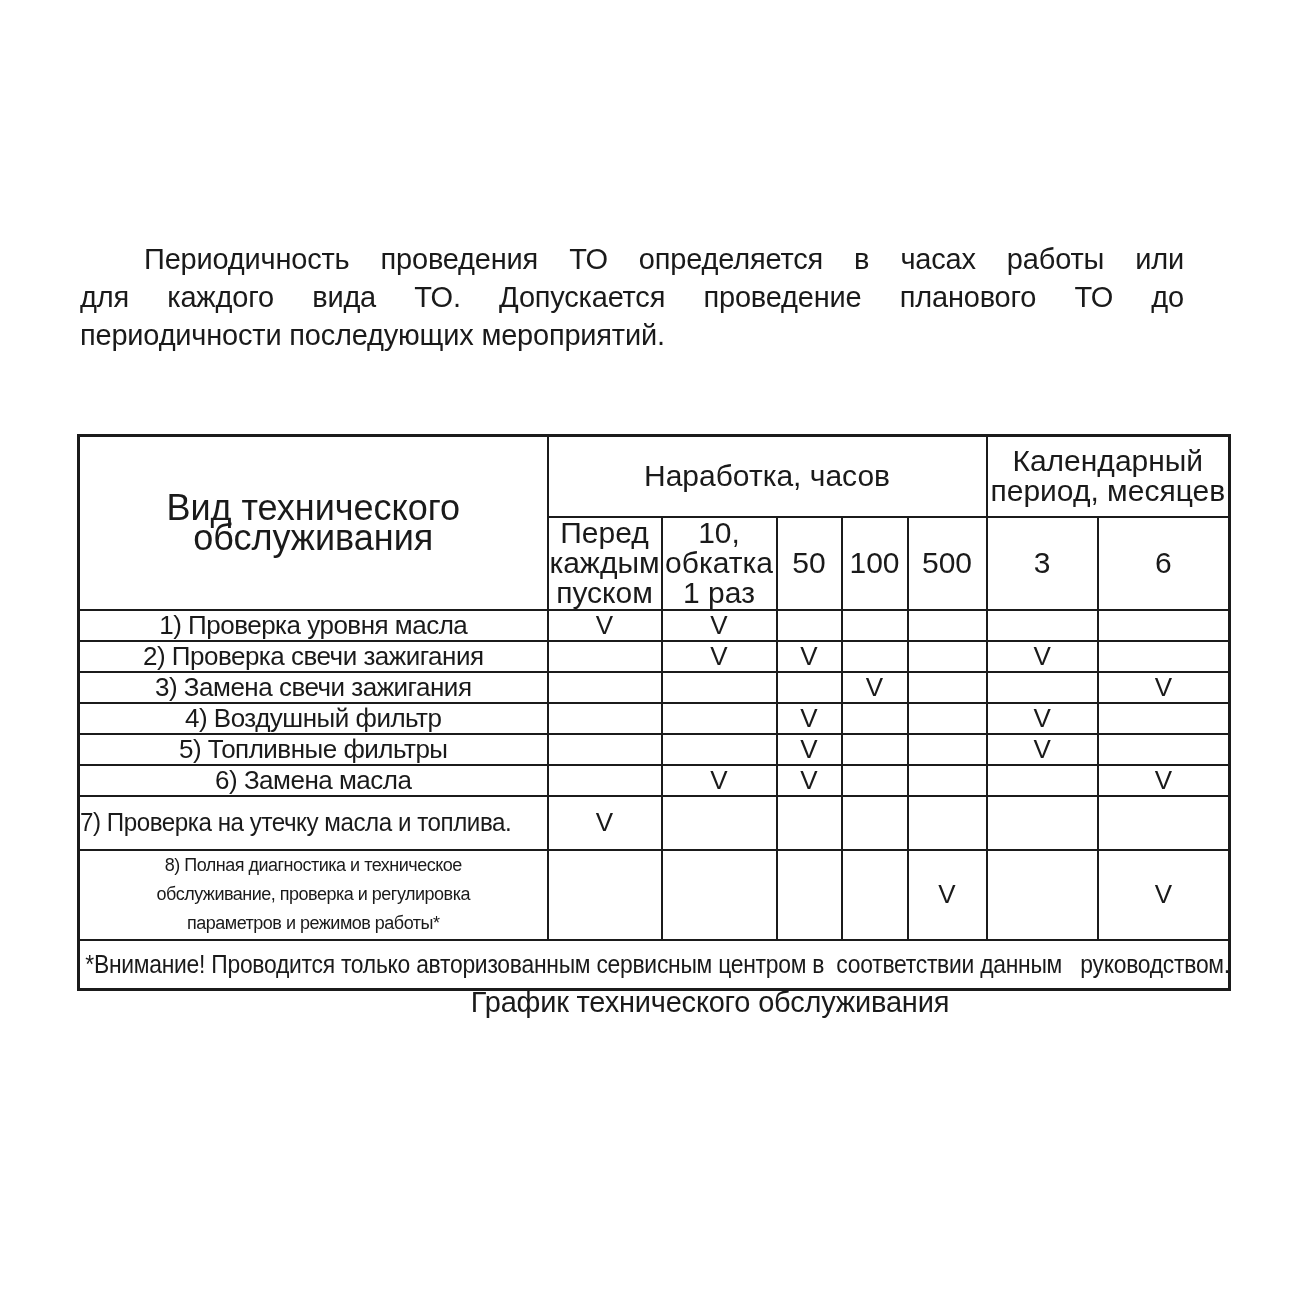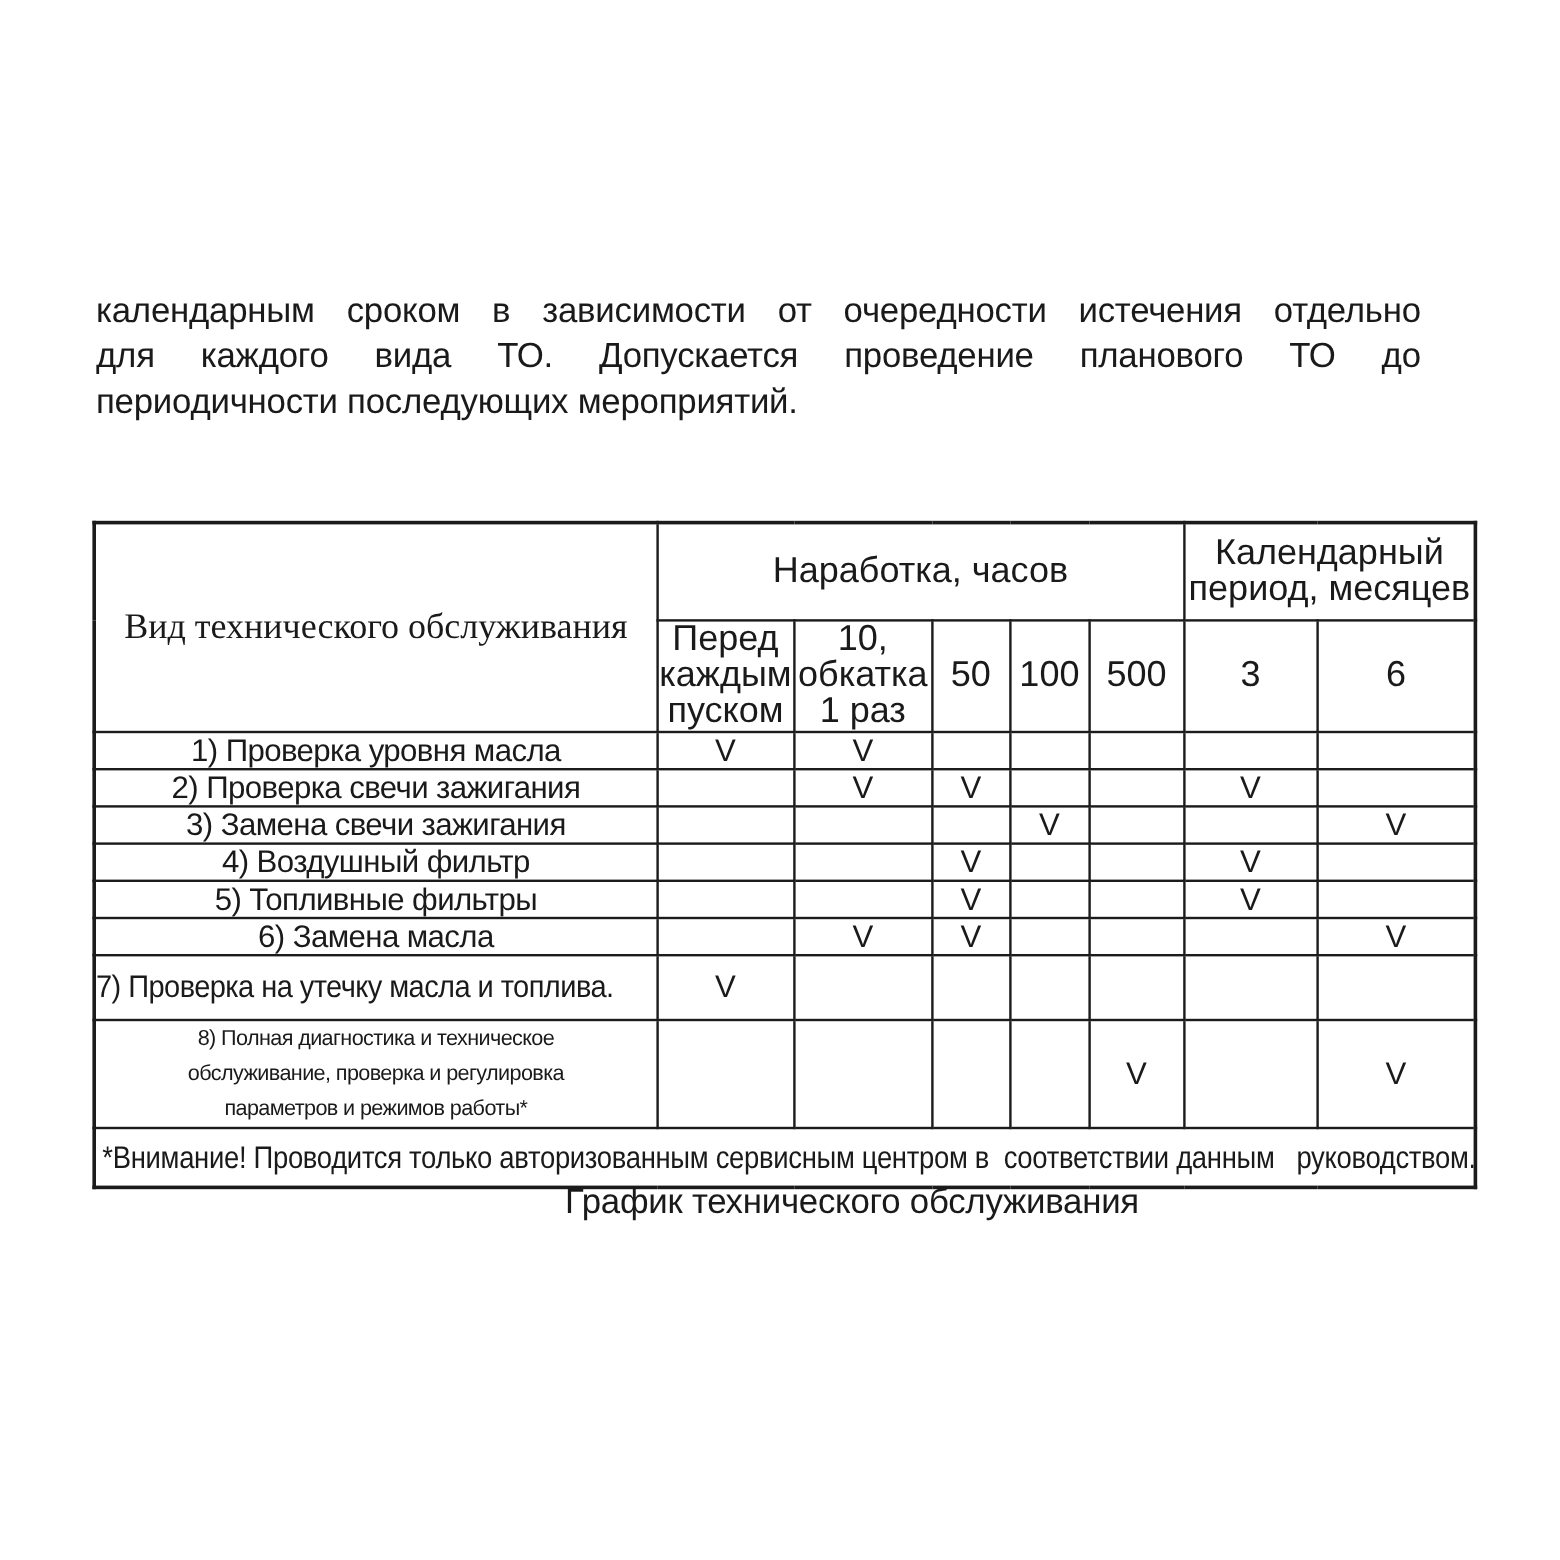--- a/index.html
+++ b/index.html
@@ -53,21 +53,21 @@
     padding: 0;
     margin: 0;
     vertical-align: middle;
     text-align: center;
     font-weight: 400;
     overflow: hidden;
   }
   thead tr.grp-row  { height: 81px; }
   thead tr.sub-row  { height: 93px; }
   thead th { font-size: 30px; line-height: 30px; }
-  th.main-h { font-size: 30px; font-family: Liberation Serif, serif; }
+  th.main-h { font-size: 36px; }
 
   tbody td { font-size: 26px; line-height: 29px; }
   tbody tr.normal { height: 30px; }
   tbody tr.tall   { height: 54px; }
   tbody tr.xtall  { height: 90px; }
   td.label { letter-spacing: -0.5px; white-space: pre-line; }
   td.label.multiline { font-size: 18px; letter-spacing: -0.5px; line-height: 29px; }
   .condense {
     display: block;
     width: max-content;
@@ -101,21 +101,21 @@
     font-size: 29px;
     letter-spacing: -0.2px;
   }
 </style>
 </head>
 <body>
 
 <div class="page">
 
   <div class="intro" id="intro">
-      <div class="ln">календарным сроком в зависимости от очередности истечения отдельно</div>
+      <div class="ln first">Периодичность проведения ТО определяется в часах работы или</div>
       <div class="ln">для каждого вида ТО. Допускается проведение планового ТО до</div>
       <div class="ln last">периодичности последующих мероприятий.</div>
     </div>
 
   <table class="schedule">
     <colgroup>
       <col style="width:469px">
       <col style="width:114px">
       <col style="width:115px">
       <col style="width:65px">

